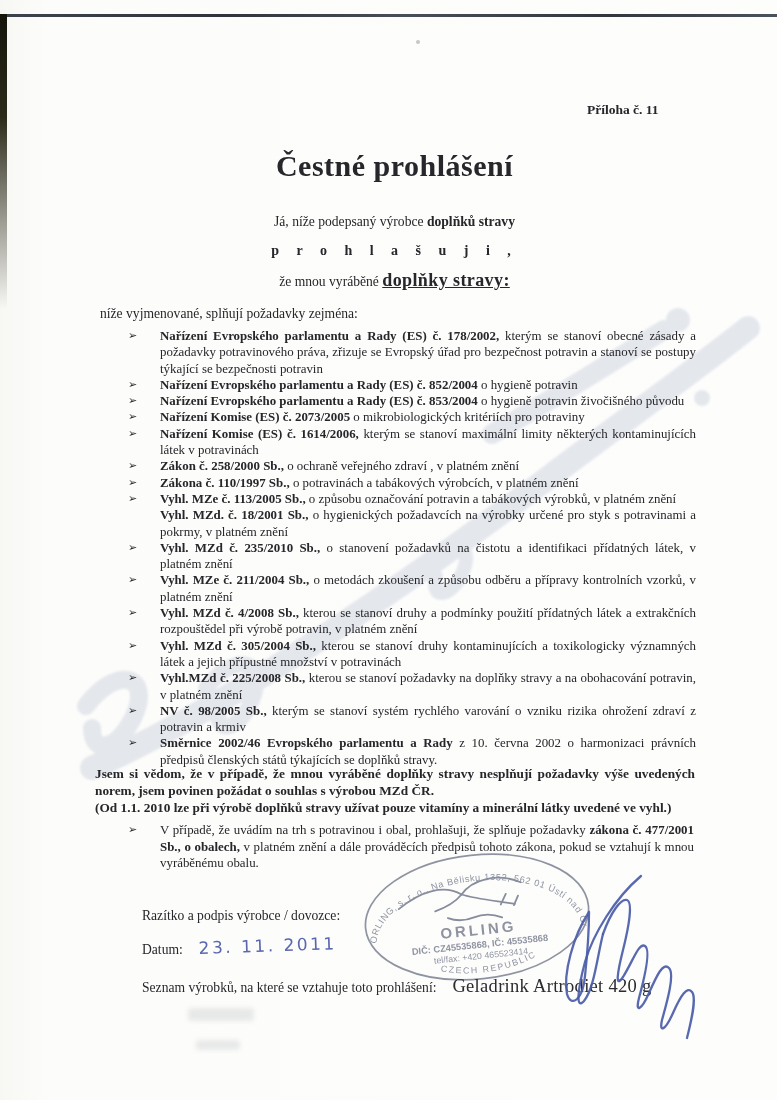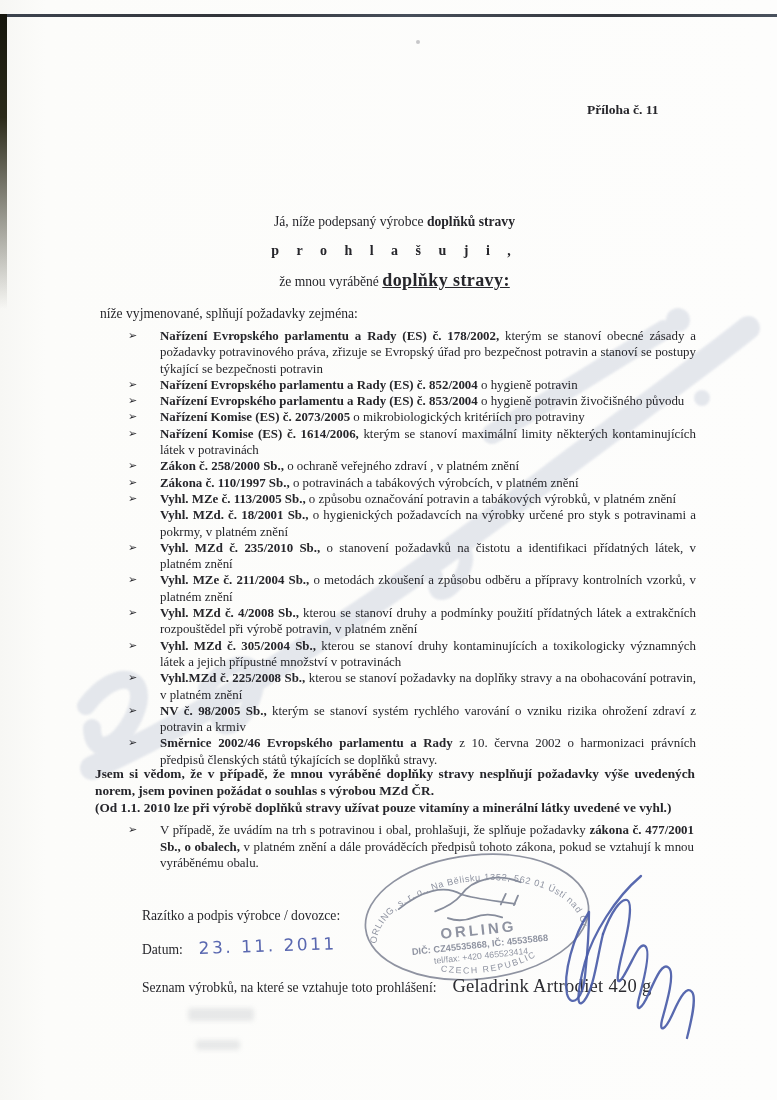--- a/index.html
+++ b/index.html
@@ -104,20 +104,21 @@
       <text class="t-name" x="125" y="90" text-anchor="middle">ORLING</text>
       <text class="t-small" x="125" y="103" text-anchor="middle">DIČ: CZ45535868, IČ: 45535868</text>
       <text class="t-smaller" x="125" y="114" text-anchor="middle">tel/fax: +420 465523414</text>
       <path id="countryPath" d="M 72 118 A 85 45 0 0 0 178 118" fill="none"></path>
       <text class="t-country"><textPath href="#countryPath" startOffset="12">CZECH REPUBLIC</textPath></text>
     </g>
   </svg>
 
   <div class="layer">
     <div class="attachment">Příloha č. 11</div>
+    <div class="title">Čestné prohlášení</div>
 
     <div class="centered intro">
       <span>Já, níže podepsaný výrobce </span><b>doplňků stravy</b>
     </div>
     <div class="centered declare">p r o h l a š u j i ,</div>
     <div class="centered made">
       <span>že mnou vyráběné </span><b>doplňky stravy:</b>
     </div>
     <div class="list-intro">níže vyjmenované, splňují požadavky zejména:</div>
 

